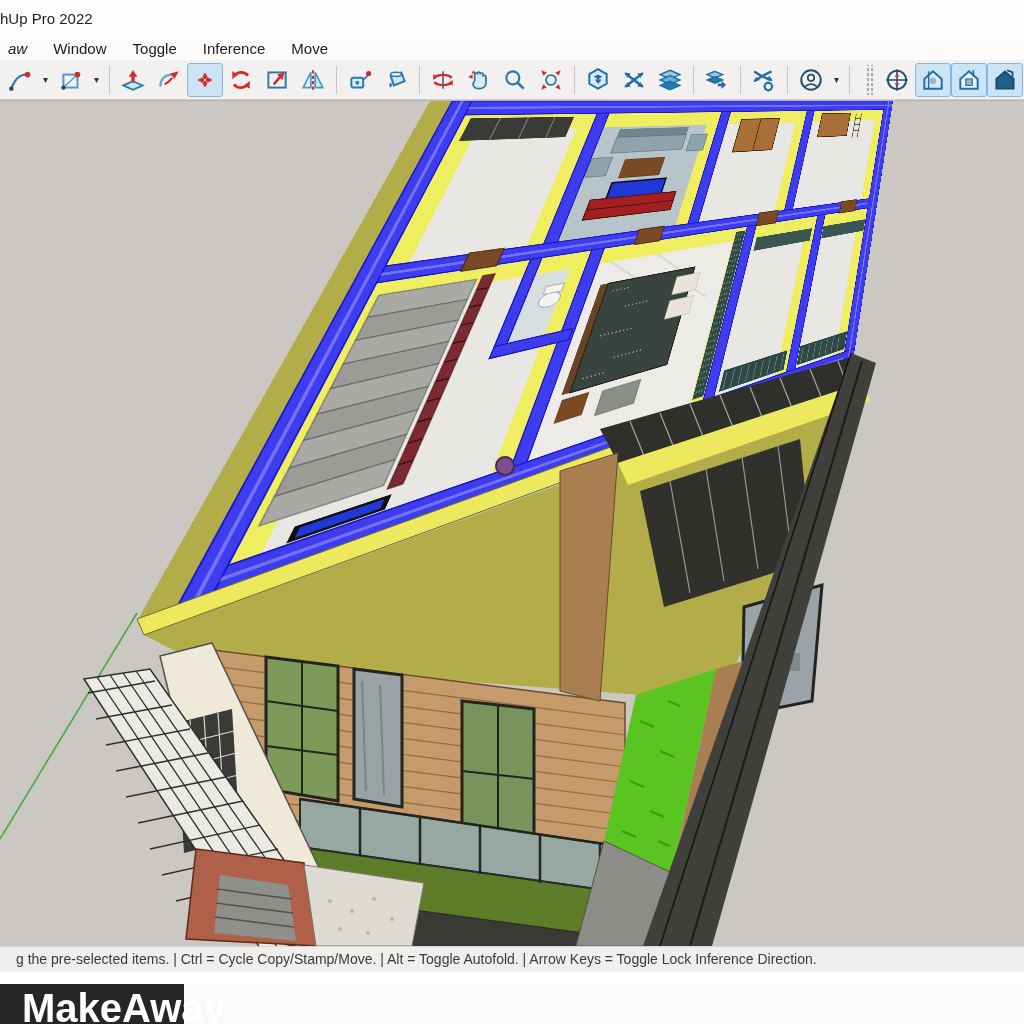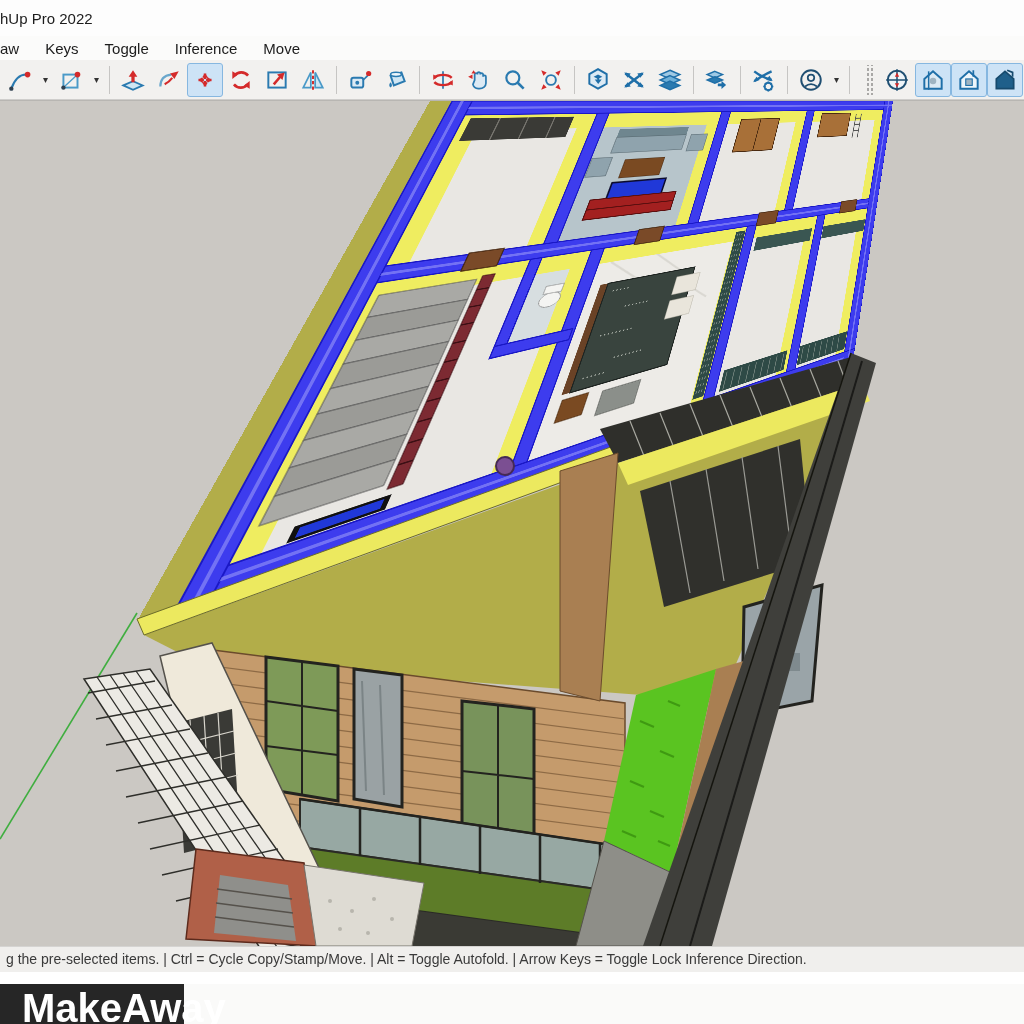--- a/index.html
+++ b/index.html
@@ -10,40 +10,40 @@
     --facade-cream:#efe9da; --balcony-green:#5d7c28; --move-point-purple:#7b4f92;
     --watermark-bg:#262626;
   }
   *{margin:0;padding:0;box-sizing:border-box;}
   html,body{width:1024px;height:1024px;overflow:hidden;background:#fff;
     font-family:"Liberation Sans", sans-serif;}
   .titlebar{height:36px;background:#fdfdfd;font-size:15px;color:#1c1c1c;
     display:flex;align-items:center;}
   .menubar{height:24px;background:#fbfbfa;display:flex;align-items:center;font-size:15px;color:#1c1c1c;}
   .menubar .mitem{padding:0 13px;cursor:default;}
-  .menubar .mitem:first-child{padding-left:0;}
+  .menubar .mitem:first-child{padding-left:8px;font-style:italic;}
   .toolbar{height:40px;background:var(--toolbar-bg);border-bottom:1px solid #cfcecc;
     display:flex;align-items:center;padding-left:2px;}
   .tbtn{width:36px;height:34px;display:flex;align-items:center;justify-content:center;
     border:1px solid transparent;border-radius:3px;background:transparent;flex:0 0 auto;}
   .tbtn.narrow{width:15px;}
   .tbtn.active{background:#cde3f6;border-color:#86b7e0;}
   .tbtn svg{display:block;}
   .caretglyph{font-size:10px;color:#333;}
   .tdiv{width:1px;height:28px;background:#c6c5c3;margin:0 5px;flex:0 0 auto;}
   .tgrip{width:8px;height:30px;margin:0 6px 0 10px;flex:0 0 auto;
     background-image:radial-gradient(#a9a8a6 1px, transparent 1.3px);
     background-size:4px 5px;background-position:1px 2px;}
   .viewport{position:relative;height:846px;background:var(--viewport-bg);
     overflow:hidden;border-top:1px solid #b8b6b2;}
   .plan{position:absolute;left:0;top:0;width:960px;height:600px;transform-origin:0 0;
     transform:matrix3d(1.1194,0,0,0.00071345,-0.56028,0.59359,0,-0.00052515,0,0,1,0,430,0,0,1);}
   .overlay{position:absolute;left:0;top:0;}
   .statusbar{height:26px;background:#f0efed;border-top:1px solid #d5d4d2;font-size:14px;
-    color:#3a3a3a;line-height:25px;white-space:nowrap;overflow:hidden;padding-left:6px;}
+    color:#3a3a3a;line-height:25px;white-space:nowrap;overflow:hidden;padding-left:16px;}
   .bottomstrip{height:52px;background:#fafaf9;}
   .watermark{width:184px;height:49px;margin-top:12px;background:var(--watermark-bg);
     color:#fff;font-weight:bold;font-size:40px;display:flex;align-items:center;
     padding-left:22px;letter-spacing:0px;}
   
   .wll{fill:var(--selection-blue);stroke:#1a18c6;stroke-width:2;}
   .yf{fill:var(--wall-yellow);}
   .olv{fill:var(--wall-olive);}
   .flr{fill:#e9e7e3;}
   .door{fill:var(--door-brown);stroke:#43250e;stroke-width:1.5;}
@@ -51,21 +51,21 @@
 </style>
 </head>
 <body>
 
 <div class="titlebar">
   <span>hUp Pro 2022</span>
 </div>
 
 <div class="menubar">
   <span class="mitem">aw</span>
-  <span class="mitem">Keys</span>
+  <span class="mitem">Window</span>
   <span class="mitem">Toggle</span>
   <span class="mitem">Inference</span>
   <span class="mitem">Move</span>
 </div>
 
 <div class="toolbar">
   <div class="tbtn">
     <svg width="26" height="26" viewBox="0 0 24 24">
       <path d="M4,20 Q9,6 19,7" fill="none" stroke="#2a7ab0" stroke-width="2"></path>
       <circle cx="4" cy="20" r="2" fill="#2f4050"></circle>

